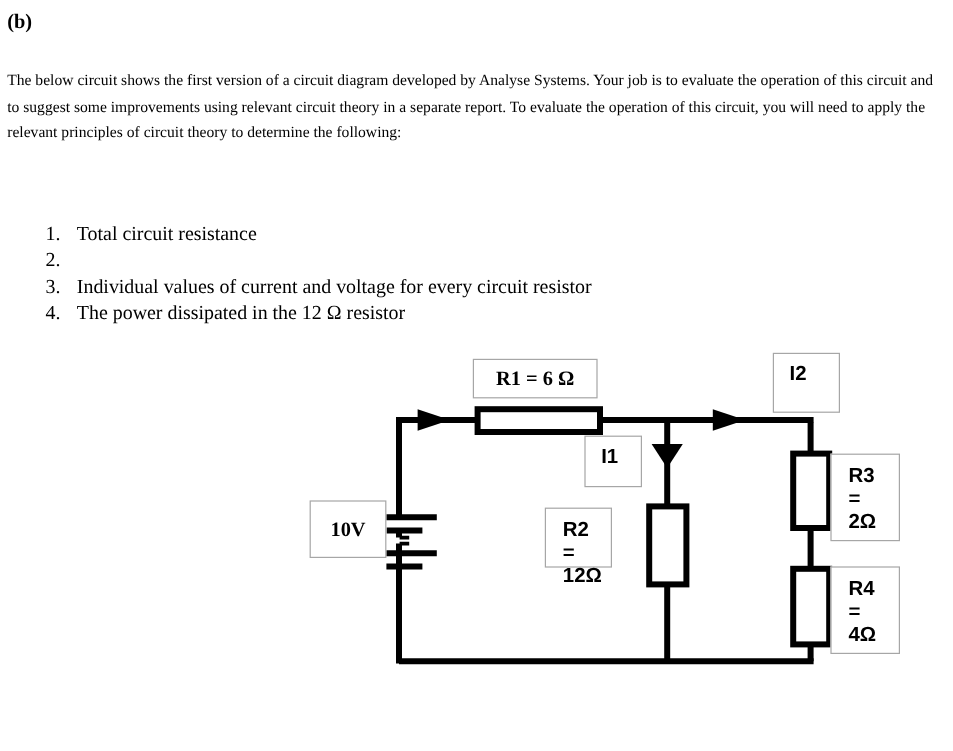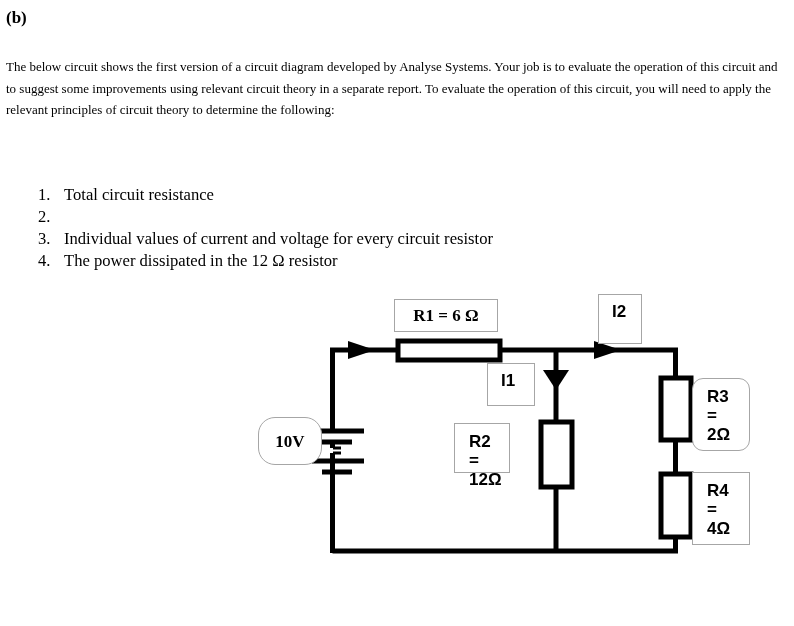--- a/index.html
+++ b/index.html
@@ -88,24 +88,24 @@
     padding: 0;
     text-align: center;
     font-family: Liberation Serif, serif;
   }
   .lbl.top-left {
     display: block;
   }
 
   #lbl-r1 { left: 394px; top: 299px; width: 104px; height: 33px; }
   #lbl-i1 { left: 487px; top: 363px; width: 48px; height: 43px; }
-  #lbl-i2 { left: 598px; top: 294px; width: 44px; height: 50px; }
-  #lbl-10v { left: 258px; top: 417px; width: 64px; height: 48px; border-radius: 17px; }
+  #lbl-i2 { left: 644px; top: 294px; width: 56px; height: 50px; }
+  #lbl-10v { left: 258px; top: 417px; width: 64px; height: 48px; }
   #lbl-r2 { left: 454px; top: 423px; width: 56px; height: 50px; }
-  #lbl-r3 { left: 692px; top: 378px; width: 58px; height: 73px; border-radius: 11px; }
+  #lbl-r3 { left: 692px; top: 378px; width: 58px; height: 73px; }
   #lbl-r4 { left: 692px; top: 472px; width: 58px; height: 73px; }
 
   #lbl-i1 > span, #lbl-i2 > span { display: block; padding: 3px 0 0 6px; }
   #lbl-r2 > span, #lbl-r3 > span, #lbl-r4 > span { display: block; padding: 4px 0 0 7px; }
 </style>
 </head>
 <body>
 
 <div class="part-label">(b)</div>
 

